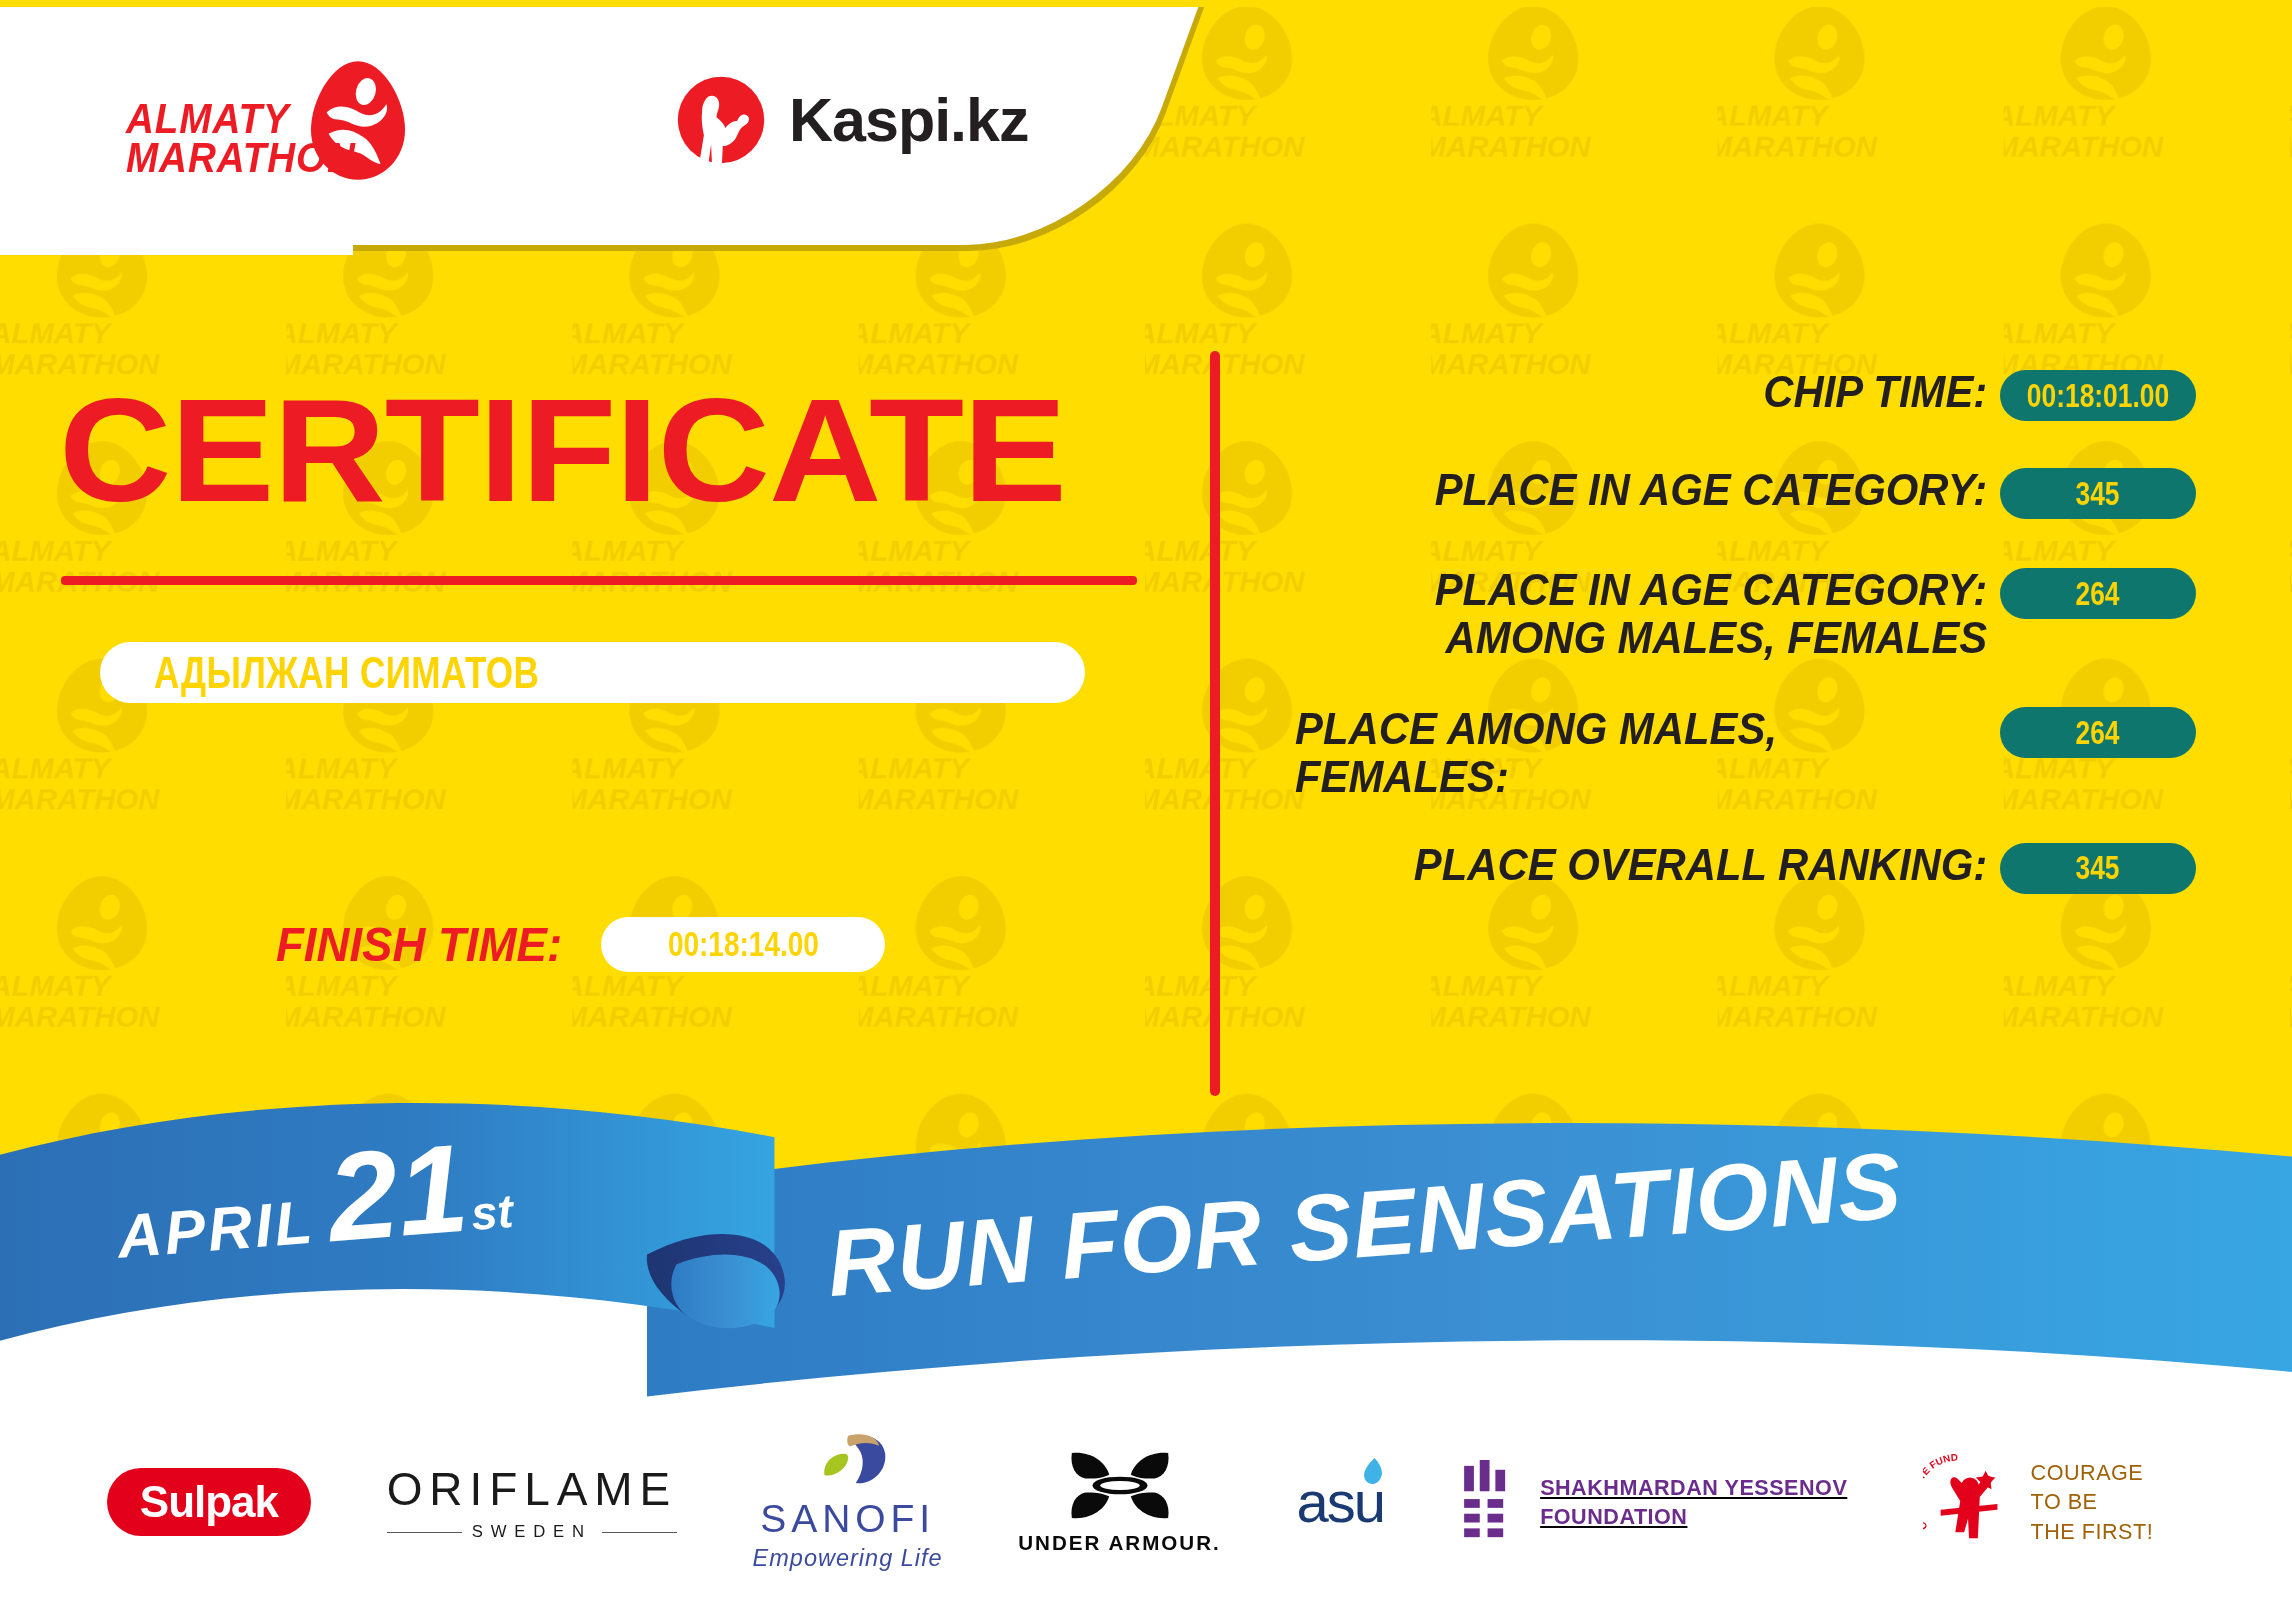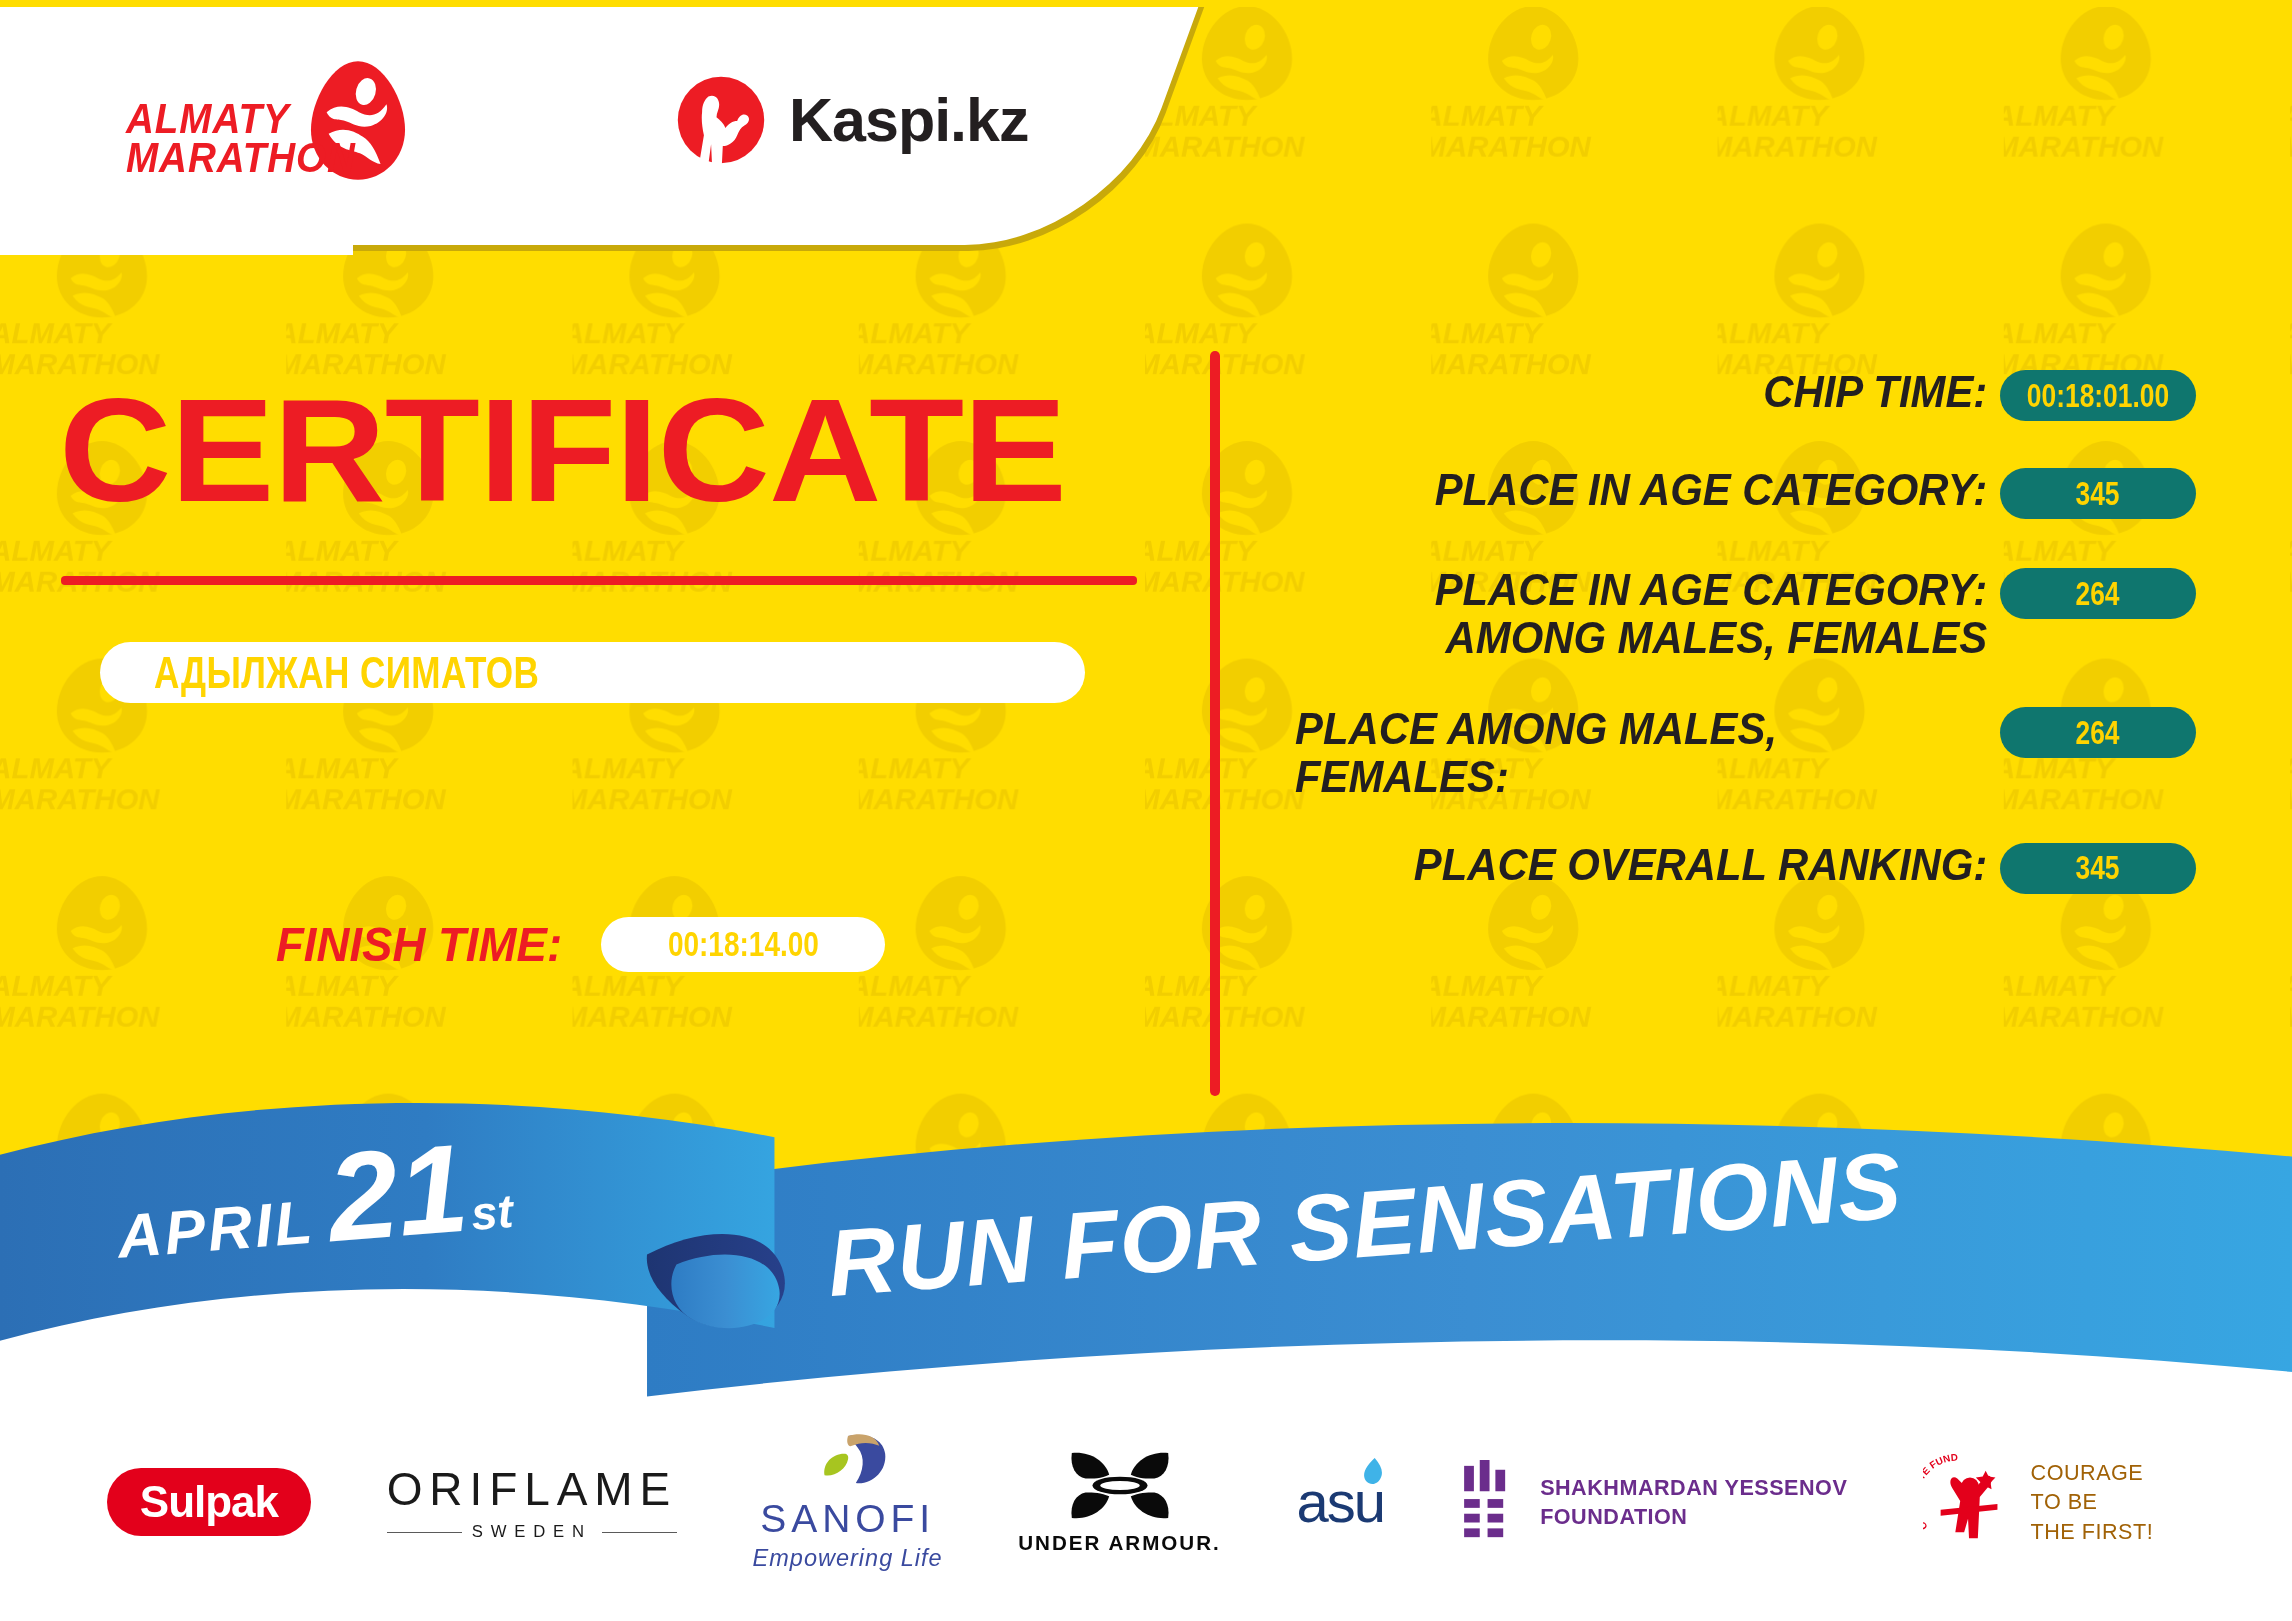--- a/index.html
+++ b/index.html
@@ -155,21 +155,21 @@
   .ori-sub{display:flex;align-items:center;gap:9.8px;margin-top:6.9px;width:100%;}
   .ori-line{flex:1;height:1px;background:#5a5a5a;}
   .ori-sweden{font-size:16.7px;letter-spacing:7.8px;color:#1A1A1A;}
 
   .ua{display:flex;flex-direction:column;align-items:center;}
   .ua-word{font-size:20.6px;font-weight:bold;letter-spacing:2px;color:#0a0a0a;margin-top:8.8px;}
 
   .asu{display:flex;align-items:center;}
   .asu-word{font-size:58px;color:#1B3A73;letter-spacing:-2px;line-height:1;}
 
-  .yessenov{display:flex;align-items:center;gap:19.6px;}
+  .yessenov{display:flex;align-items:center;gap:19.6px;text-decoration:underline;}
   .yes-text{color:#6B2D8C;font-size:21.6px;font-weight:bold;line-height:1.35;letter-spacing:0.5px;}
 
   .courage{display:flex;align-items:center;gap:13.7px;}
   .courage-text{color:#a16207;font-size:21.6px;line-height:1.35;letter-spacing:0.5px;}
 </style>
 </head>
 <body>
 
 <div class="cert">
 

